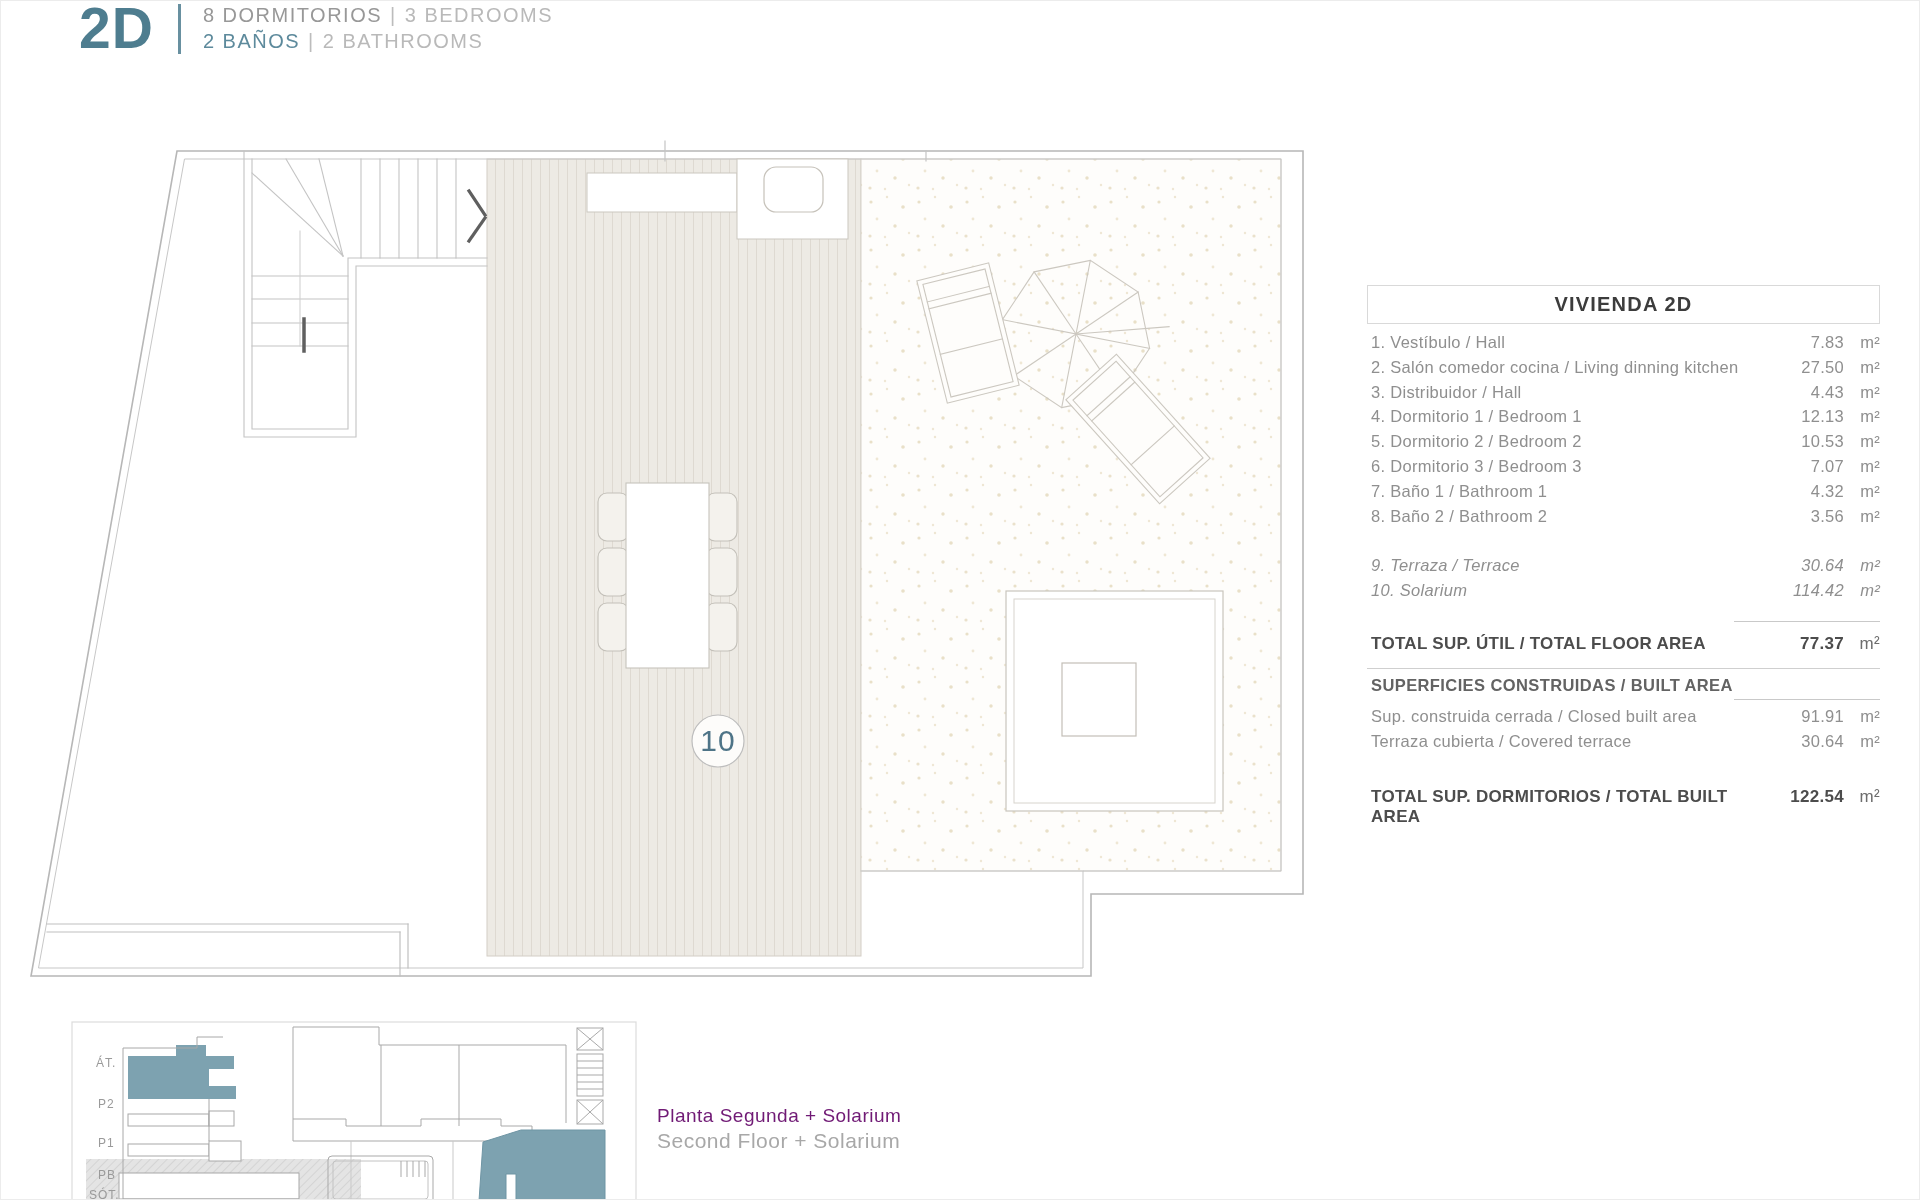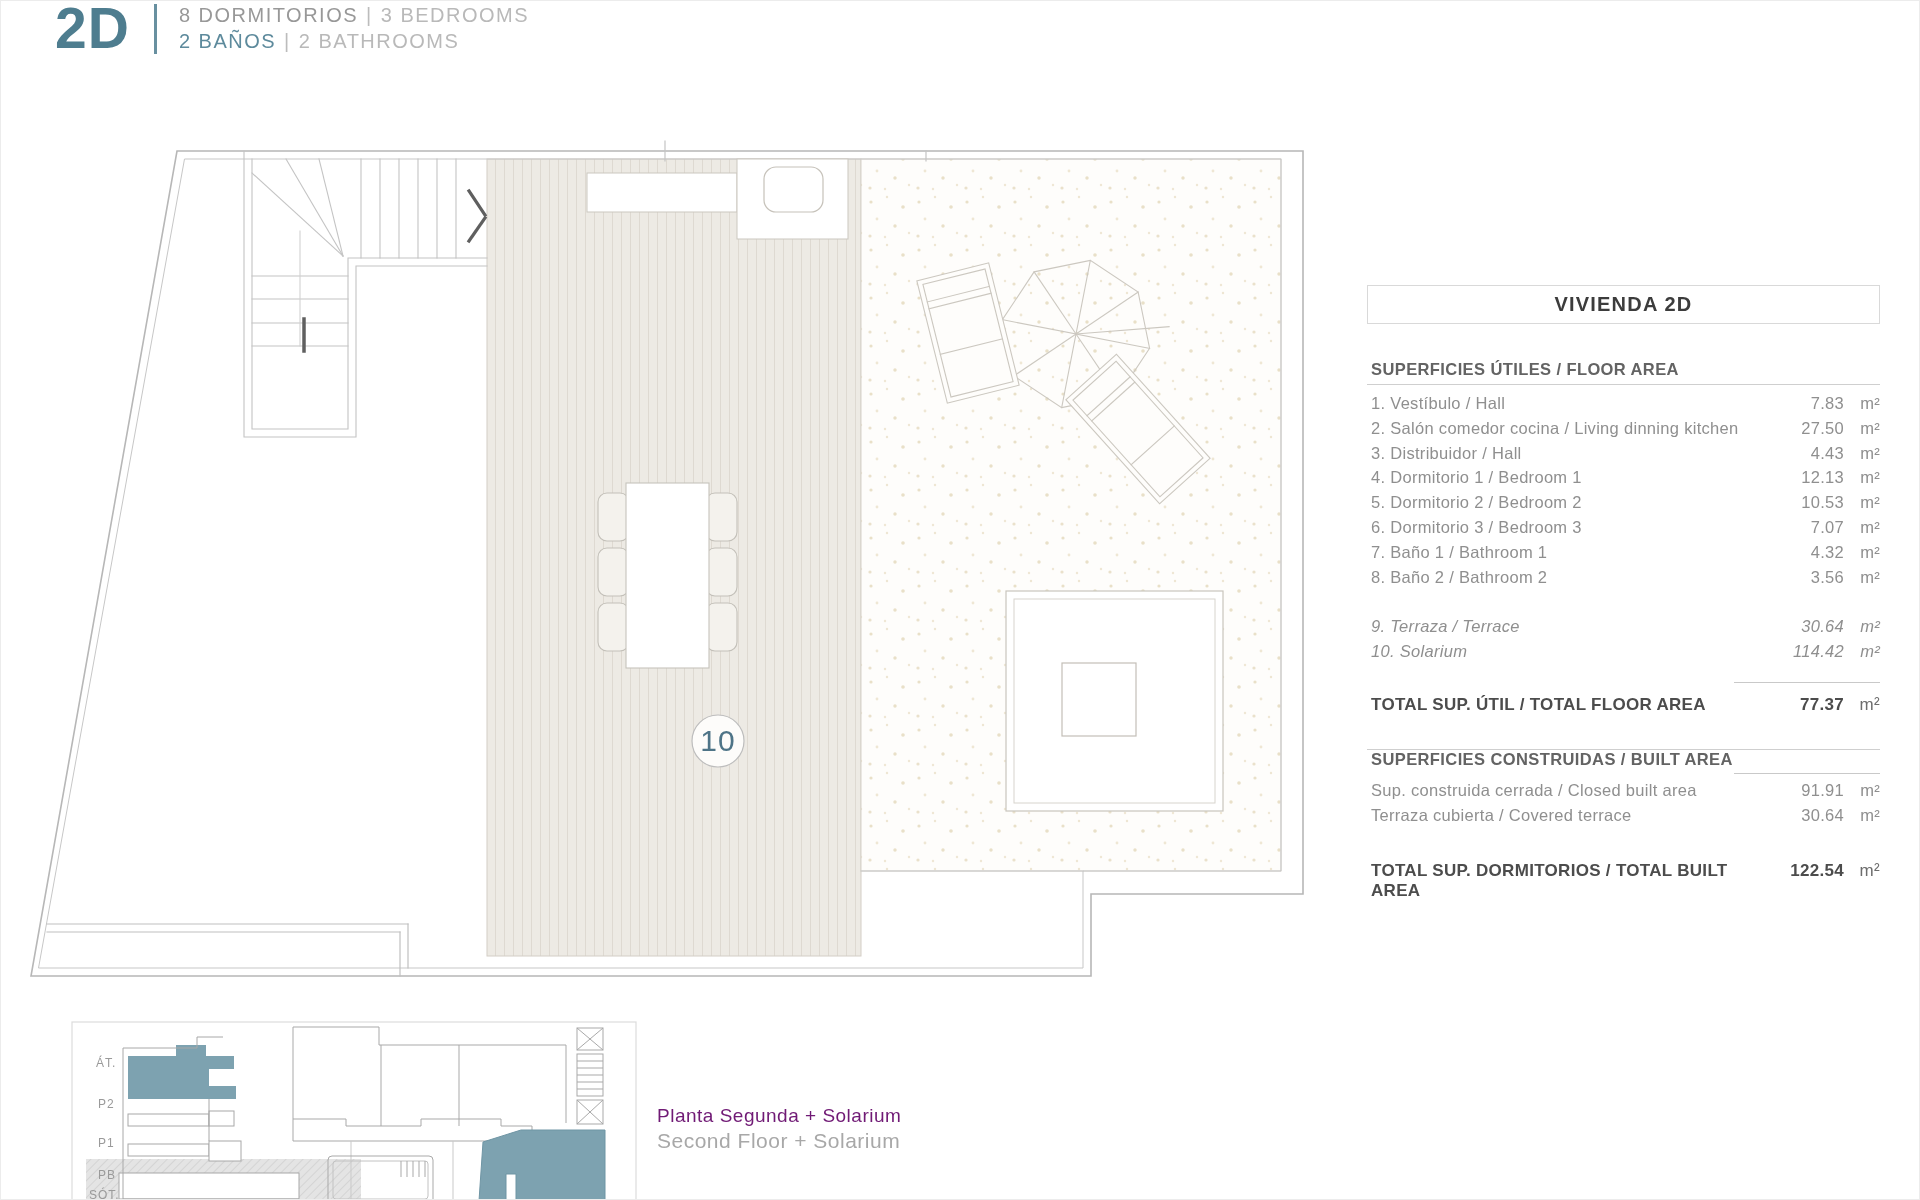--- a/index.html
+++ b/index.html
@@ -1,20 +1,20 @@
 <!DOCTYPE html>
 <html><head>
 <meta charset="utf-8">
 <style>
   html,body{margin:0;padding:0;background:#fff;}
   .page{position:relative;width:1920px;height:1200px;background:#ffffff;overflow:hidden;
         border:1px solid #ececec;box-sizing:border-box;
         font-family:"Liberation Sans", sans-serif;}
   
-  .header{position:absolute;left:54px;top:0px;display:flex;align-items:flex-start;}
+  .header{position:absolute;left:78px;top:0px;display:flex;align-items:flex-start;}
   .logo{font-size:57px;font-weight:bold;color:#4e7d8f;letter-spacing:1px;line-height:52px;margin-top:1px;}
   .header-divider{width:3px;height:50px;background:#4e7d8f;margin:3px 22px 0 24px;opacity:.85;}
   .header-lines{padding-top:1px;}
   .spec-line{font-size:20px;letter-spacing:1.5px;line-height:26px;white-space:nowrap;}
   .spec-line .es{color:#989898;}
   .spec-line .es-teal{color:#5d8a9c;}
   .spec-line .sep{color:#bcbcbc;padding:0 8px;}
   .spec-line .en{color:#b9b9b9;}
   
   .area-table{position:absolute;left:1366px;top:284px;width:513px;}
@@ -27,21 +27,21 @@
   .t-row .t-label{flex:1;padding-left:4px;}
   .t-row .t-val{width:70px;text-align:right;}
   .t-row .t-unit{width:36px;text-align:right;}
   .rows-first{margin-top:6px;}
   .rows-outdoor{margin-top:25px;font-style:italic;}
   .total-rule{border-top:1px solid #c9c9c9;width:146px;margin-left:367px;margin-top:18px;}
   .t-total{display:flex;align-items:baseline;font-size:17px;font-weight:bold;color:#4c4c4c;margin-top:12px;letter-spacing:.3px;}
   .t-total .t-label{flex:1;padding-left:4px;}
   .t-total .t-val{width:70px;text-align:right;}
   .t-total .t-unit{width:36px;text-align:right;font-weight:normal;color:#6d6d6d;}
-  .built-block{margin-top:34px;border-top:1px solid #cfcfcf;}
+  .built-block{margin-top:14px;border-top:1px solid #cfcfcf;padding-top:7px;}
   .built-header{font-size:16.5px;font-weight:bold;color:#636363;letter-spacing:.4px;padding-left:4px;}
   .built-rule{border-top:1px solid #c9c9c9;width:146px;margin-left:367px;margin-top:4px;}
   .built-rows{margin-top:4px;}
   .built-total{margin-top:33px;}
   
   .caption{position:absolute;left:656px;top:1102px;}
   .caption .line-es{font-size:19px;color:#701a75;letter-spacing:.5px;line-height:25px;}
   .caption .line-en{font-size:21px;color:#a8a8a8;letter-spacing:.5px;line-height:25px;}
   
   .plan-svg{position:absolute;left:0;top:0;}
@@ -268,21 +268,20 @@
       </div>
       <div class="spec-line">
         <span class="es-teal">2 BAÑOS</span><span class="sep">|</span><span class="en">2 BATHROOMS</span>
       </div>
     </div>
   </div>
 
   <div class="area-table">
     <div class="title-box">VIVIENDA 2D</div>
 
-    <div class="sec-header fa-header">SUPERFICIES ÚTILES / FLOOR AREA</div>
 
     <div class="rows-first">
       <div class="t-row">
         <span class="t-label">1. Vestíbulo / Hall</span>
         <span class="t-val">7.83</span>
         <span class="t-unit">m²</span>
       </div>
       <div class="t-row">
         <span class="t-label">2. Salón comedor cocina / Living dinning kitchen</span>
         <span class="t-val">27.50</span>

